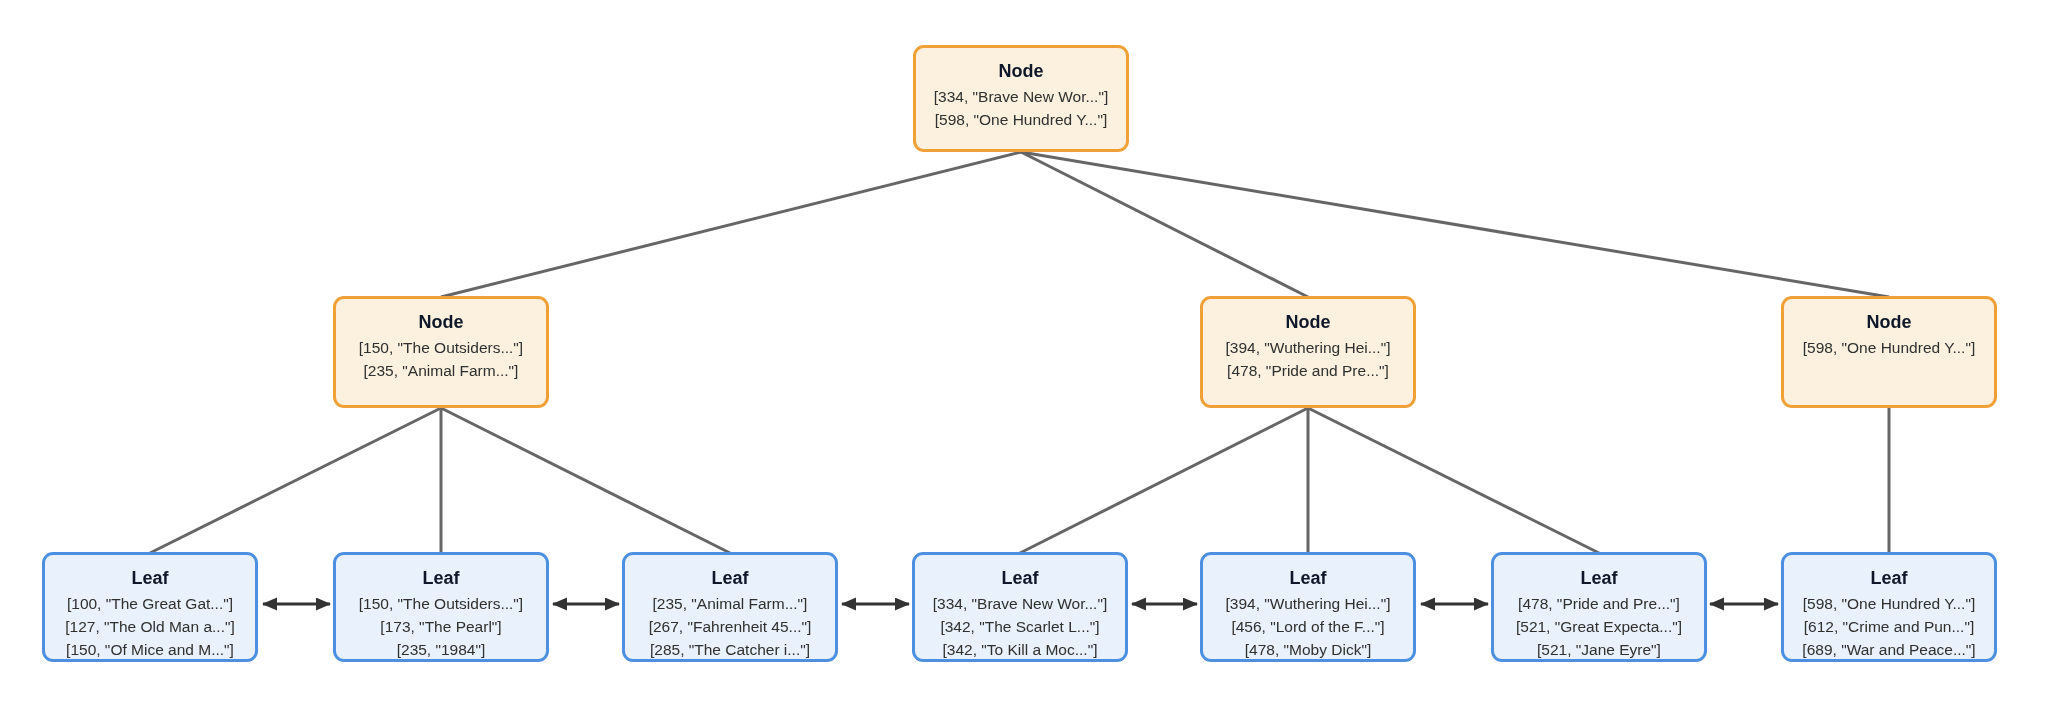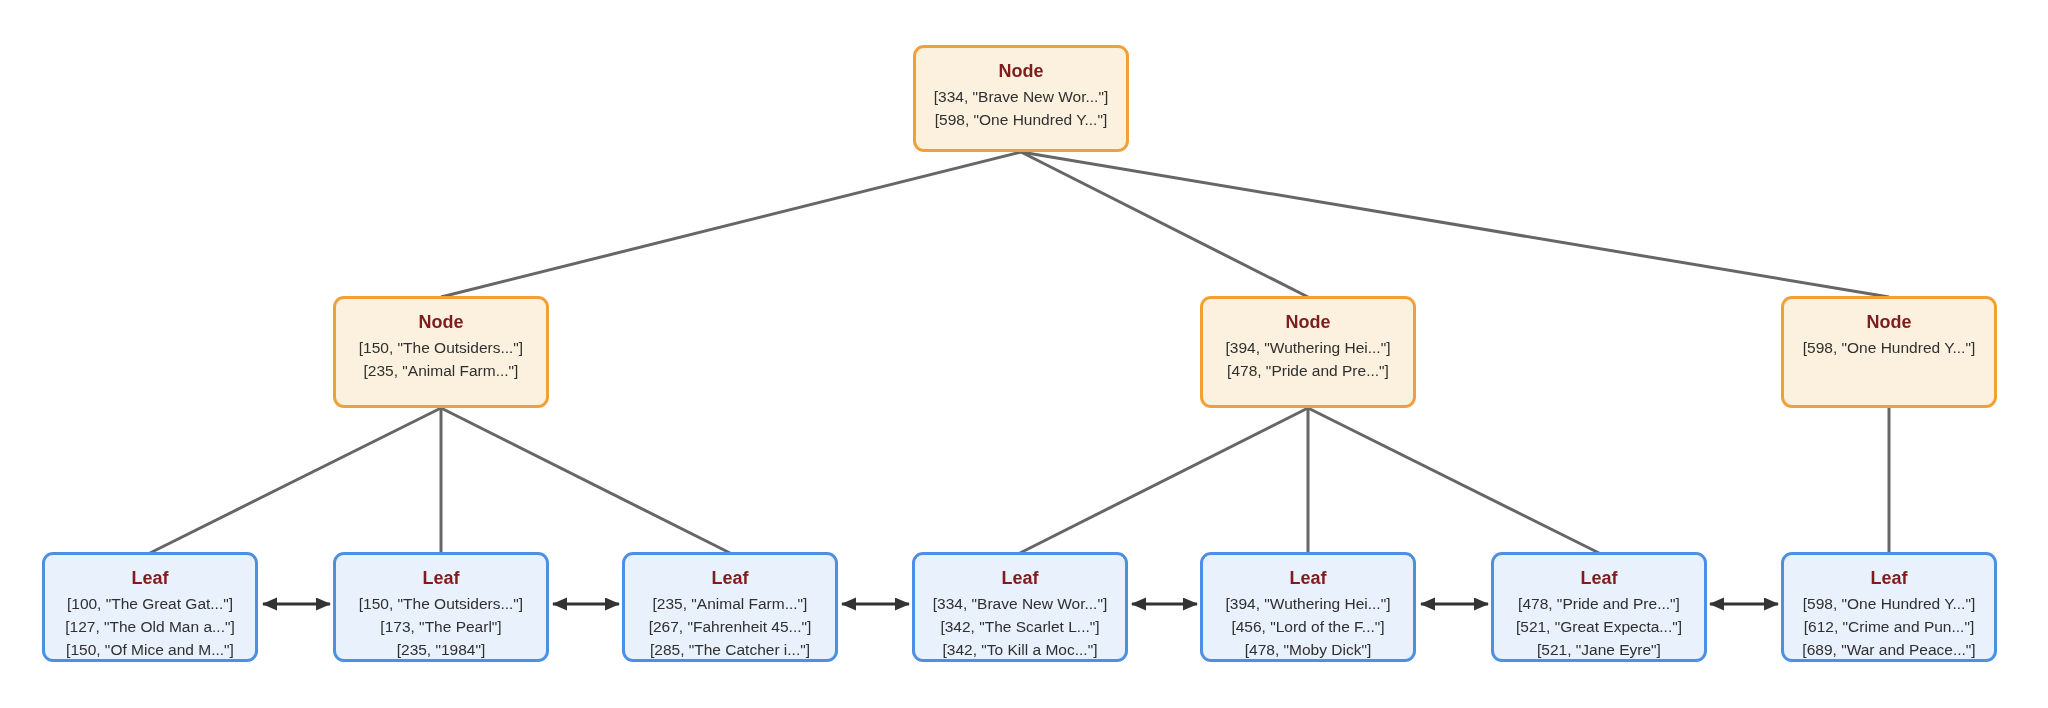--- a/index.html
+++ b/index.html
@@ -40,21 +40,21 @@
   .leaf-box {
     background: #E9F1FC;
     border-color: #4D90E2;
     text-align: center;
   }
   .box .title {
     display: block;
     font-weight: bold;
     font-size: 18px;
     line-height: 28px;
-    color: #7f1d1d;
+    color: #0f172a;
   }
   .box .entry {
     font-size: 15.5px;
     line-height: 23px;
     white-space: nowrap;
   }
   
   #root { left: 913px;  top: 45px;  height: 107px; }
   #n1   { left: 333px;  top: 296px; height: 112px; }
   #n2   { left: 1200px; top: 296px; height: 112px; }

